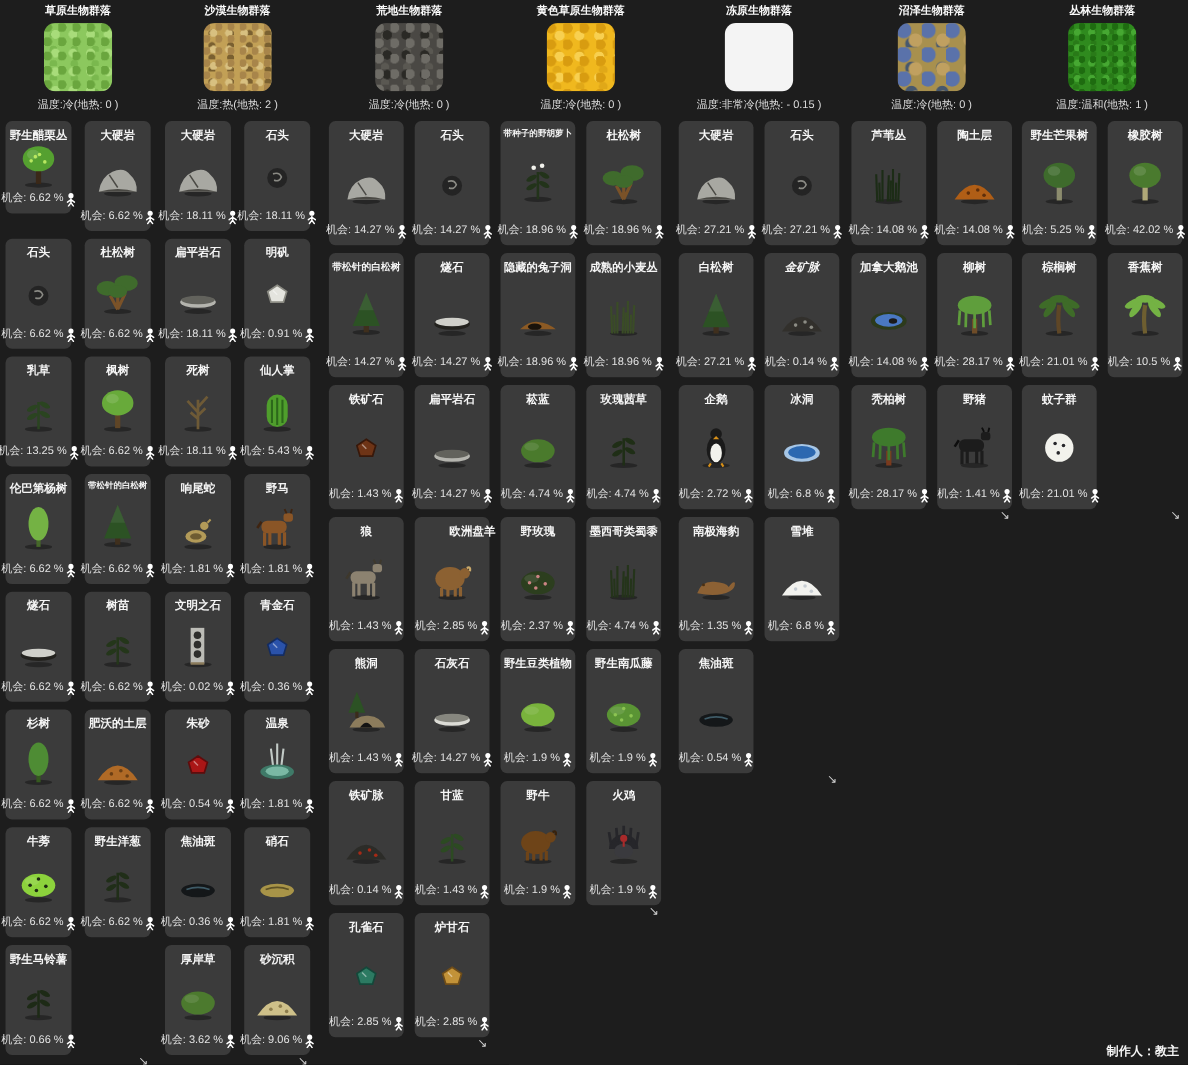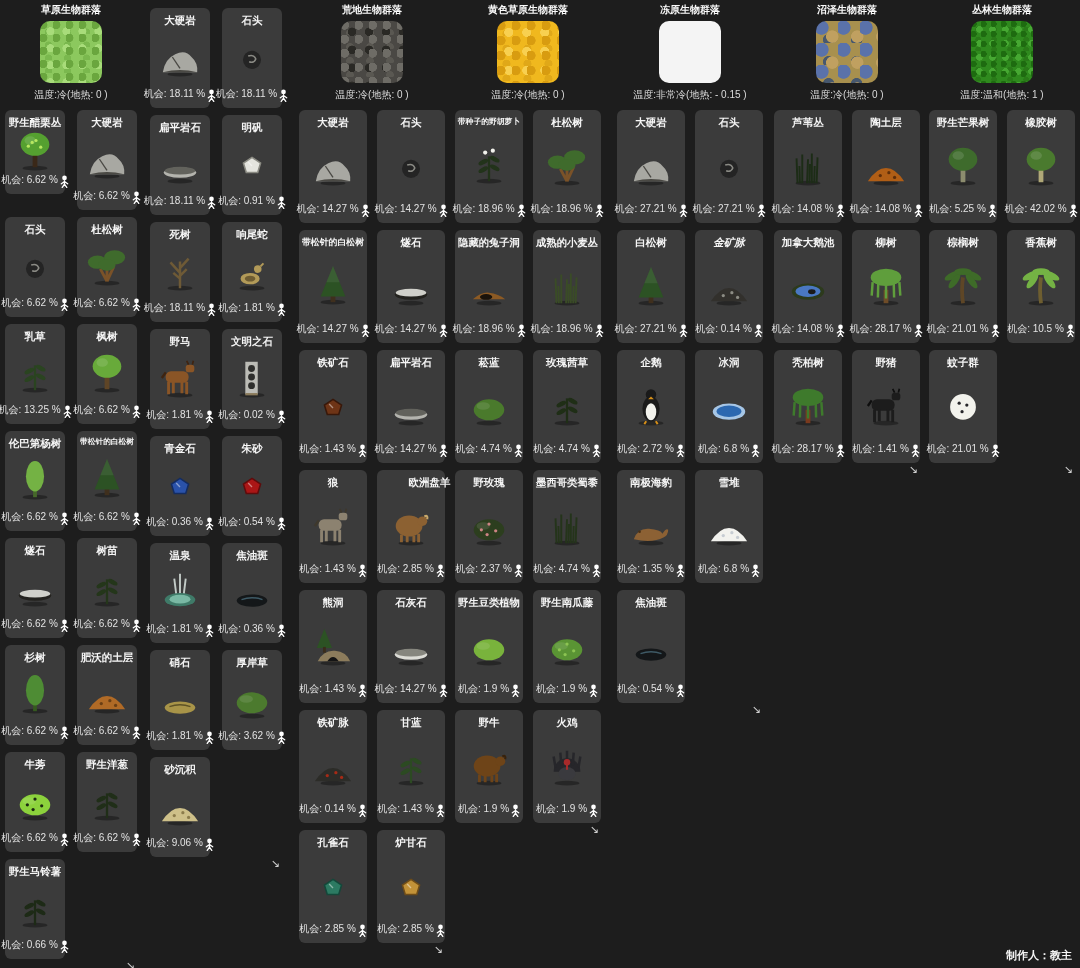--- a/index.html
+++ b/index.html
@@ -349,20 +349,25 @@
                   <circle cx="5" cy="3" r="2.6" fill="#fff"></circle>
                   <path d="M5 6 L5 10 M5 7 L1.5 9.5 M5 7 L8.5 9.5 M5 10 L2.5 13.5 M5 10 L7.5 13.5" stroke="#fff" stroke-width="1.5" stroke-linecap="round"></path>
                 </svg>
               </span>
             </div>
           </div>
         </div>
         <div class="handle">↘</div>
       </div>
       <div class="bgroup" style="left: 150px; width: 132px;">
+        <div class="bhead">
+          <div class="btitle">沙漠生物群落</div>
+          <div class="swatch" style="background-color: rgb(194, 160, 86); background-image: radial-gradient(circle at 25% 30%, rgb(168, 133, 74) 30%, transparent 33%), radial-gradient(circle at 65% 60%, rgb(216, 192, 128) 26%, transparent 29%), radial-gradient(circle at 45% 85%, rgb(122, 96, 48) 22%, transparent 25%); background-size: 11px 11px, 14px 15px, 17px 11px;"></div>
+          <div class="btemp">温度:热(地热: 2 )</div>
+        </div>
         <div class="cards" style="gap: 7px 12px;">
           <div class="card" style="width: 60px; height: 100px;">
             <div class="cname" style="font-size: 10.5px;">大硬岩</div>
             <div class="cicon">
               <svg viewBox="0 0 48 44" xmlns="http://www.w3.org/2000/svg">
                 <ellipse cx="24" cy="40" rx="13" ry="2.5" fill="rgba(0,0,0,.35)"></ellipse>
                 <path d="M6 38 Q8 24 19 19 Q30 14 36 22 Q43 28 42 38 Z" fill="#a8a8a2"></path>
                 <path d="M6 38 Q24 33 42 38 Z" fill="#4a4944"></path>
                 <path d="M16 22 L24 34" stroke="#4a4944" stroke-width="1.4"></path>
               </svg>
@@ -435,20 +440,39 @@
           <div class="card" style="width: 60px; height: 100px;">
             <div class="cname" style="font-size: 10.5px;">死树</div>
             <div class="cicon">
               <svg viewBox="0 0 48 44" xmlns="http://www.w3.org/2000/svg">
                 <ellipse cx="24" cy="40" rx="13" ry="2.5" fill="rgba(0,0,0,.35)"></ellipse>
                 <path d="M24 40 L24 12 M24 24 L14 13 M24 19 L33 9 M24 30 L17 24 M24 27 L31 20" stroke="#6e5a36" stroke-width="2.6" fill="none"></path>
               </svg>
             </div>
             <div class="cchance">
               <span>机会: 18.11 %</span>
+              <span class="pin">
+                <svg viewBox="0 0 10 14" width="9" height="13" xmlns="http://www.w3.org/2000/svg">
+                  <circle cx="5" cy="3" r="2.6" fill="#fff"></circle>
+                  <path d="M5 6 L5 10 M5 7 L1.5 9.5 M5 7 L8.5 9.5 M5 10 L2.5 13.5 M5 10 L7.5 13.5" stroke="#fff" stroke-width="1.5" stroke-linecap="round"></path>
+                </svg>
+              </span>
+            </div>
+          </div>
+          <div class="card" style="width: 60px; height: 100px;">
+            <div class="cname" style="font-size: 10.5px;">仙人掌</div>
+            <div class="cicon">
+              <svg viewBox="0 0 48 44" xmlns="http://www.w3.org/2000/svg">
+                <ellipse cx="24" cy="40" rx="13" ry="2.5" fill="rgba(0,0,0,.35)"></ellipse>
+                <rect x="14" y="7" width="20" height="31" rx="10" fill="#4f9e2c"></rect>
+                <path d="M19 12 L19 34 M24 10 L24 36 M29 12 L29 34" stroke="#2c681a" stroke-width="2" fill="none"></path>
+              </svg>
+            </div>
+            <div class="cchance">
+              <span>机会: 5.43 %</span>
               <span class="pin">
                 <svg viewBox="0 0 10 14" width="9" height="13" xmlns="http://www.w3.org/2000/svg">
                   <circle cx="5" cy="3" r="2.6" fill="#fff"></circle>
                   <path d="M5 6 L5 10 M5 7 L1.5 9.5 M5 7 L8.5 9.5 M5 10 L2.5 13.5 M5 10 L7.5 13.5" stroke="#fff" stroke-width="1.5" stroke-linecap="round"></path>
                 </svg>
               </span>
             </div>
           </div>
           <div class="card" style="width: 60px; height: 100px;">
             <div class="cname" style="font-size: 10.5px;">响尾蛇</div>

